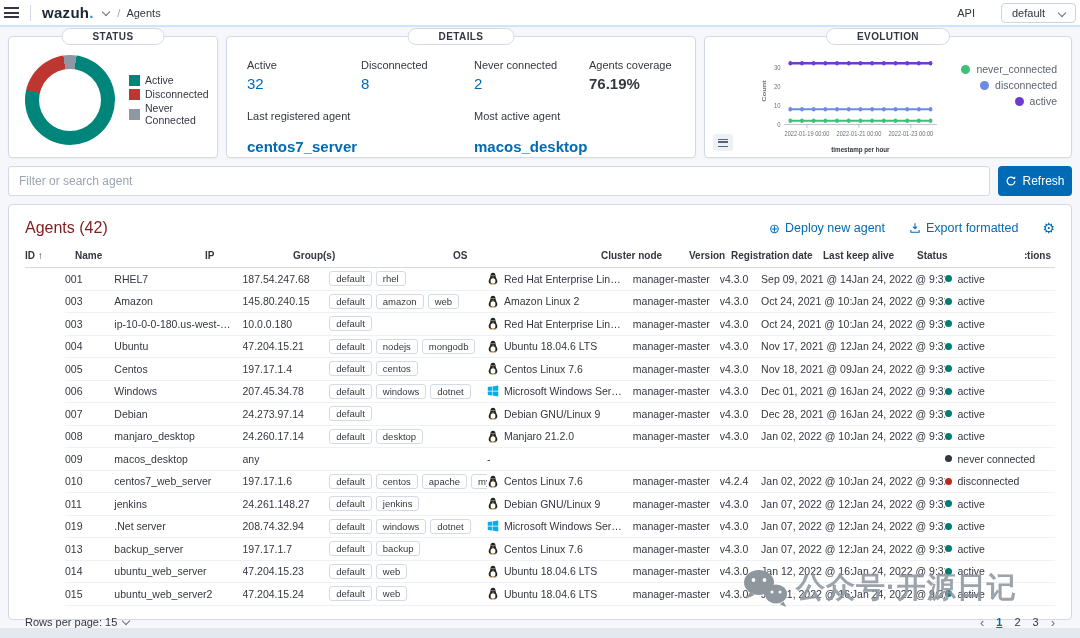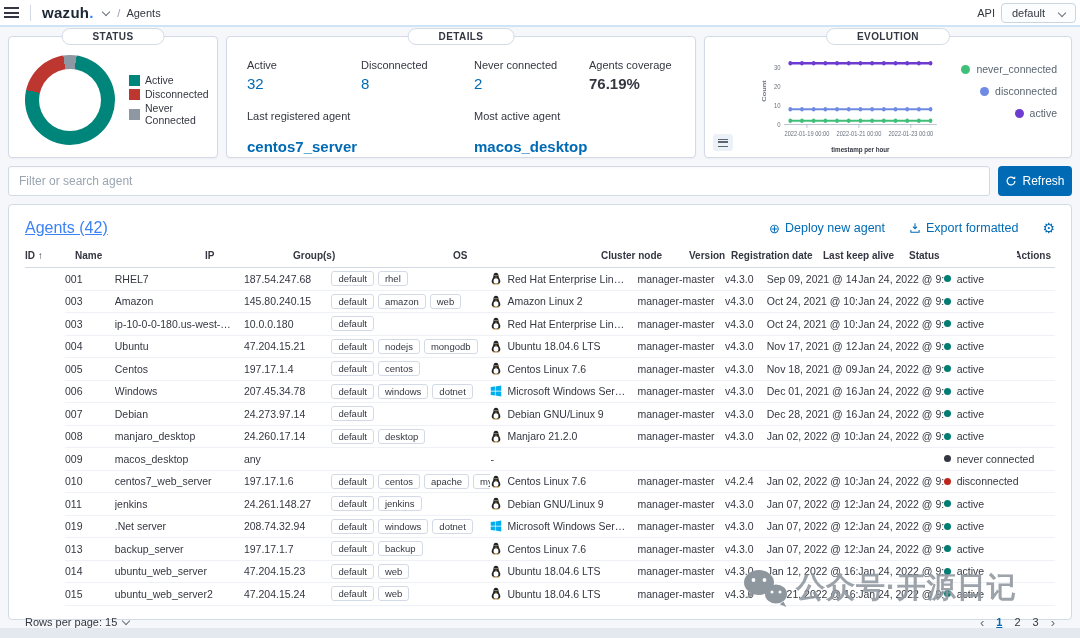--- a/index.html
+++ b/index.html
@@ -10,21 +10,21 @@
   .topbar { height:27px; background:#fff; display:flex; align-items:center; padding:0 4px; border-bottom:2px solid #CFE4F6; flex:0 0 auto; }
   .burger { width:15px; height:11px; border-top:2px solid #343741; border-bottom:2px solid #343741; position:relative; cursor:pointer; }
   .burger::after { content:""; position:absolute; left:0; right:0; top:2.5px; height:2px; background:#343741; }
   .topdiv { width:1px; height:16px; background:#D3DAE6; margin:0 11px; }
   .brand { font-size:15px; font-weight:700; color:#1A2733; letter-spacing:.3px; cursor:pointer; }
   .brand .dot { color:#3585F9; }
   .chev { width:6px; height:6px; border-right:1.4px solid #69707D; border-bottom:1.4px solid #69707D; transform:rotate(45deg); display:inline-block; }
   .brand-chev { margin:0 8px 2px 7px; }
   .crumb-sep { color:#98A2B3; font-size:11px; margin-right:6px; }
   .crumb { font-size:11px; color:#343741; }
-  .top-right { margin-left:auto; display:flex; align-items:center; gap:6px; }
+  .top-right { margin-left:auto; display:flex; align-items:center; gap:26px; }
   .api-label { font-size:11px; color:#343741; }
   .api-select { display:flex; align-items:center; gap:14px; border:1px solid #CBD5E0; background:#FBFDFE; border-radius:4px; padding:3px 10px; font-size:11px; cursor:pointer; }
 
   
   .panels { display:flex; gap:8px; padding:9px 8px 8px; flex:0 0 auto; }
   .panel { position:relative; background:#fff; border:1px solid #D3DAE6; border-radius:4px; box-shadow:0 1px 2px rgba(0,0,0,.04); height:122px; }
   .panel-pill { position:absolute; top:-9px; left:50%; transform:translateX(-50%); background:#fff; border:1px solid #D3DAE6; border-radius:18px; padding:2px 30px; font-size:10px; font-weight:700; letter-spacing:.4px; color:#343741; white-space:nowrap; }
   .p-status { width:210px; flex:0 0 auto; }
   .p-details { width:470px; flex:0 0 auto; }
   .p-evolution { flex:1;padding-left:48px; }
@@ -37,50 +37,50 @@
 
   .details-body { display:grid; grid-template-columns:114px 113px 115px 1fr; padding:22px 20px 10px; row-gap:18px; }
   .stat-label { font-size:11px; color:#343741; }
   .stat-value { font-size:15px; color:#006BB4; margin-top:4px; }
   .stat-value.dark { color:#343741; font-weight:700; }
   .agent-link { font-size:15px; font-weight:700; color:#006BB4; margin-top:16px; cursor:pointer; }
   .span2a { grid-column:1 / 3; } .span2b { grid-column:3 / 5; }
 
   .evo-body { display:flex; height:100%; padding:10px 2px 2px 6px; }
   .evo-chart { flex:1; }
-  .evo-legend { width:128px; padding:16px 12px 0 0; display:flex; flex-direction:column; gap:10px; }
+  .evo-legend { width:128px; padding:16px 12px 0 0; display:flex; flex-direction:column; gap:4px; }
   .evo-lg-item { display:flex; align-items:center; justify-content:flex-end; gap:6px; font-size:10.5px; color:#5A6570; cursor:pointer; }
   .evo-lg-item .dotsw { width:9px; height:9px; border-radius:50%; flex:0 0 auto; }
   .evo-listbtn { position:absolute; left:8px; bottom:6px; width:20px; height:17px; background:#ECF1F8; border-radius:3px; display:flex; align-items:center; justify-content:center; cursor:pointer; }
   .evo-listbtn i { width:10px; height:8px; border-top:1.5px solid #5A6570; border-bottom:1.5px solid #5A6570; position:relative; display:block; }
   .evo-listbtn i::after { content:""; position:absolute; left:0; right:0; top:1.7px; height:1.5px; background:#5A6570; }
 
   
   .filter-row { display:flex; gap:8px; padding:0 8px; flex:0 0 auto; }
   .filter-input { flex:1; height:30px; border:1px solid #D3DAE6; border-radius:3px; background:#fff; padding:0 10px; font-size:12px; font-family:"Liberation Sans",sans-serif; color:#343741; box-shadow:inset 0 1px 2px rgba(0,0,0,.03); }
   .filter-input::placeholder { color:#9AA5B1; }
   .refresh-btn { width:74px; height:30px; background:#006BB4; border:none; border-radius:4px; color:#fff; font-size:12px; font-family:"Liberation Sans",sans-serif; display:flex; align-items:center; justify-content:center; gap:5px; cursor:pointer; }
 
   
   .agents-panel { margin:8px 8px 0; background:#fff; border:1px solid #D3DAE6; border-radius:4px; padding:8px 16px 0; flex:1; display:flex; flex-direction:column; min-height:0; }
   .agents-titlerow { display:flex; align-items:center; margin:6px 0 10px; }
-  .agents-title { font-size:16px; color:#3b82f6;text-decoration:underline; }
+  .agents-title { font-size:16px; color:#7f1d1d; }
   .agents-links { margin-left:auto; display:flex; align-items:center; gap:24px; }
   .tlink { display:flex; align-items:center; gap:5px; color:#006BB4; font-size:12.5px; cursor:pointer; }
   .tlink .plus { font-size:13px; }
   .gear { color:#006BB4; font-size:14px; cursor:pointer; line-height:1; }
 
   .thead { display:flex; align-items:center; border-bottom:1px solid #D3DAE6; padding:3px 0 6px; font-size:10px; font-weight:700; color:#343741; flex:0 0 auto; }
   .trow { display:flex; align-items:center; height:22.5px; border-bottom:1px solid #EEF1F6; font-size:10.5px; flex:0 0 auto;margin-left:40px; }
   .cell { padding-right:8px; white-space:nowrap; overflow:hidden; }
   .col-id { width:50px; } .col-name { width:130px; text-overflow:ellipsis; } .col-ip { width:88px; }
   .col-groups { width:160px; display:flex; align-items:center; gap:4px; }
   .col-os { width:148px; display:flex; align-items:center; gap:5px; text-overflow:ellipsis; }
   .os-text { overflow:hidden; text-overflow:ellipsis; white-space:nowrap; }
-  .col-cluster { width:88px; } .col-version { width:42px; } .col-reg { width:92px; } .col-keep { width:86px; }
+  .col-cluster { width:88px; } .col-version { width:42px; } .col-reg { width:92px; } .col-keep { width:94px; }
   .col-status { width:108px; display:flex; align-items:center; gap:6px; }
   .col-actions { flex:1; display:flex; justify-content:flex-end; gap:9px; padding-right:4px; }
   .badge { border:1px solid #D3DAE6; border-radius:3px; padding:1px 6px; font-size:9.5px; background:#fff; cursor:pointer; white-space:nowrap; }
   .dot { width:7px; height:7px; border-radius:50%; display:inline-block; flex:0 0 auto; }
   .act { display:inline-flex; cursor:pointer; }
   .os-i { flex:0 0 auto; }
   .sort-arrow { font-size:10px; }
 
   .tfoot { display:flex; align-items:center; padding:9px 0 10px; margin-top:auto; flex:0 0 auto; }
   .rpp { font-size:11px; color:#343741; display:flex; align-items:center; gap:6px; cursor:pointer; }

